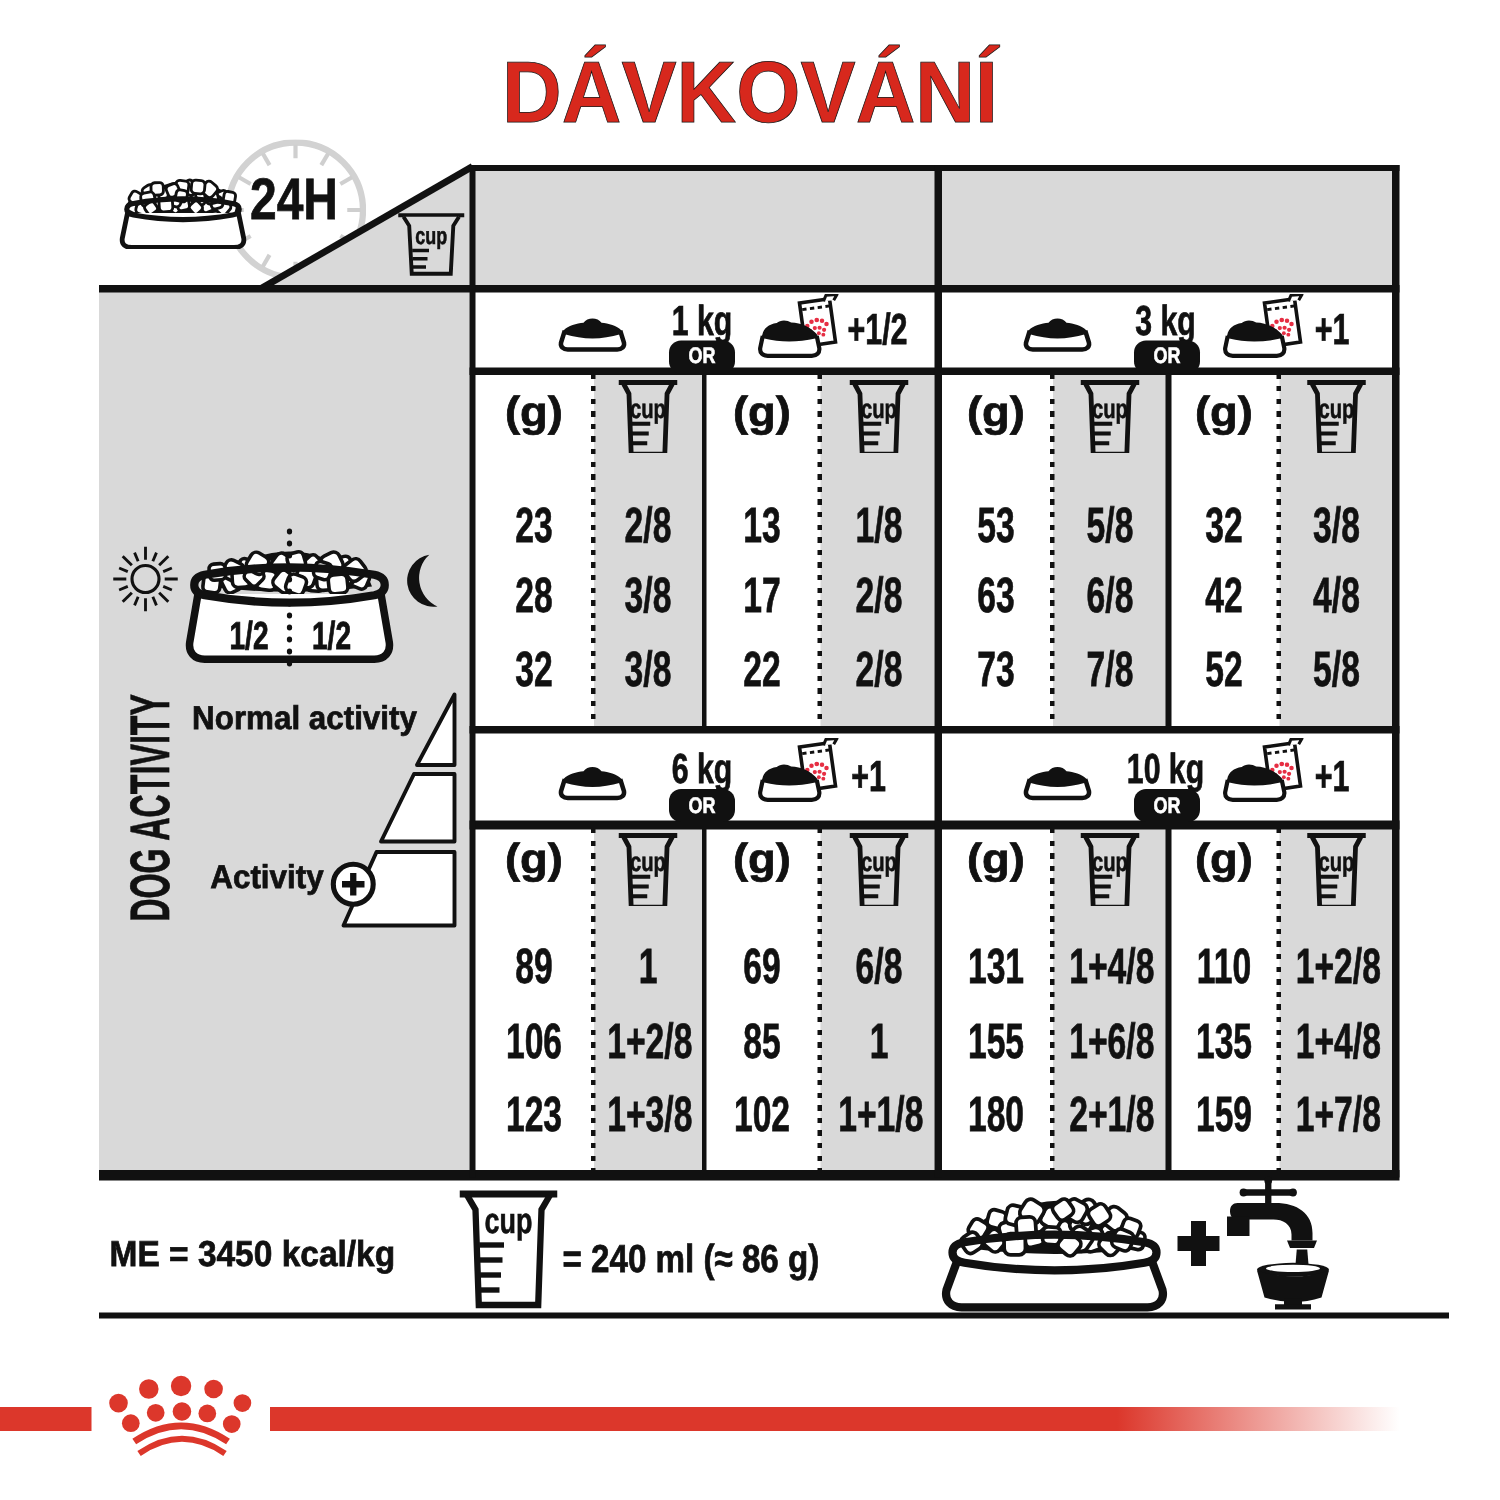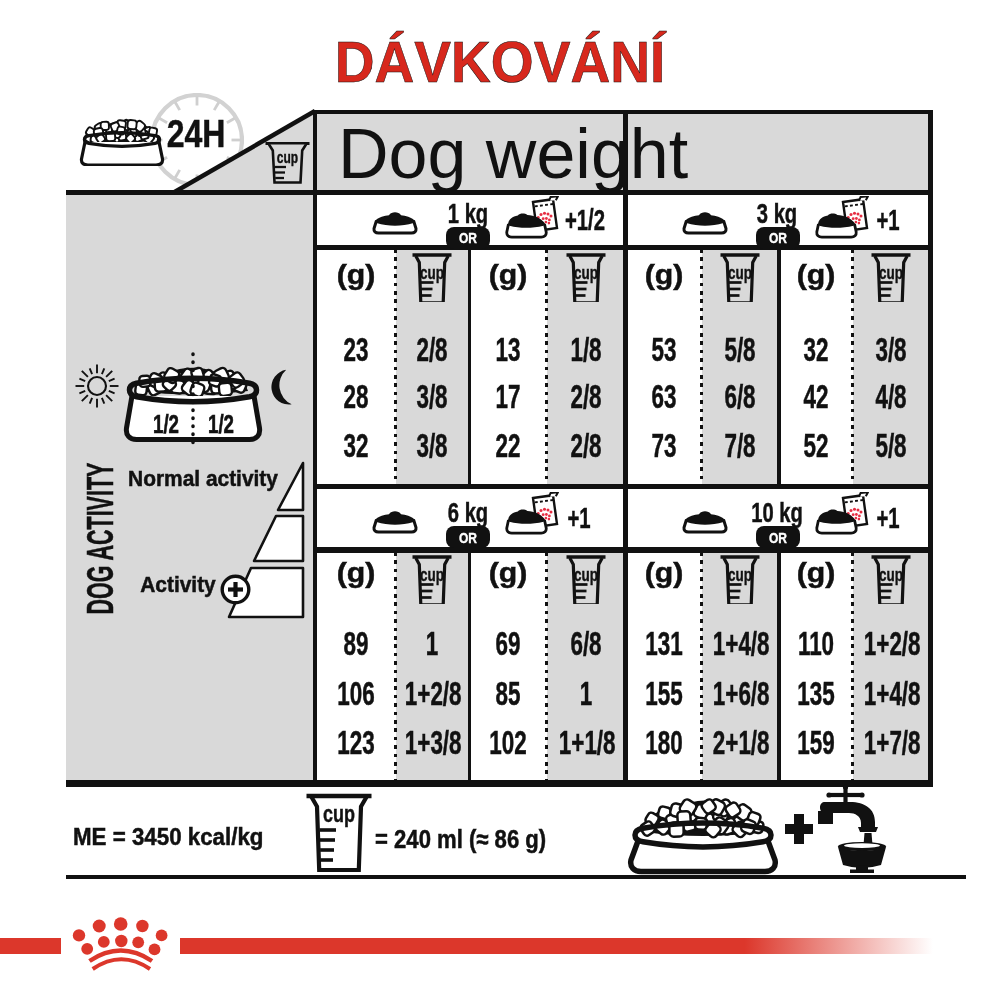--- a/index.html
+++ b/index.html
@@ -101,21 +101,20 @@
 <div class="gray" style="left:396px;top:247px;width:72px;height:239px;"></div>
 <div class="gray" style="left:547px;top:247px;width:76px;height:239px;"></div>
 <div class="gray" style="left:702px;top:247px;width:75.5px;height:239px;"></div>
 <div class="gray" style="left:853px;top:247px;width:75px;height:239px;"></div>
 
 <div class="gray" style="left:396px;top:549px;width:72px;height:233px;"></div>
 <div class="gray" style="left:547px;top:549px;width:76px;height:233px;"></div>
 <div class="gray" style="left:702px;top:549px;width:75.5px;height:233px;"></div>
 <div class="gray" style="left:853px;top:549px;width:75px;height:233px;"></div>
 
-<div class="txt" style="left:338px;top:119px;width:400px;font-size:70px;line-height:70px;font-weight:normal;text-align:left;letter-spacing:0px;-webkit-text-stroke:0;">Dog weight</div>
 
 <div class="ln" style="left:313px;top:110px;width:620px;height:4px;"></div>
 
 <div class="ln" style="left:66px;top:190px;width:867px;height:4.5px;"></div>
 
 <div class="ln" style="left:313px;top:244.5px;width:620px;height:5.5px;"></div>
 
 <div class="ln" style="left:313px;top:484px;width:620px;height:5px;"></div>
 
 <div class="ln" style="left:313px;top:547px;width:620px;height:6px;"></div>

